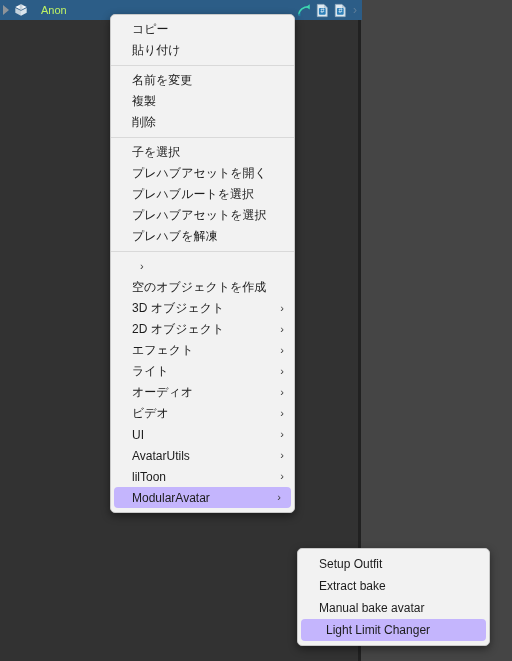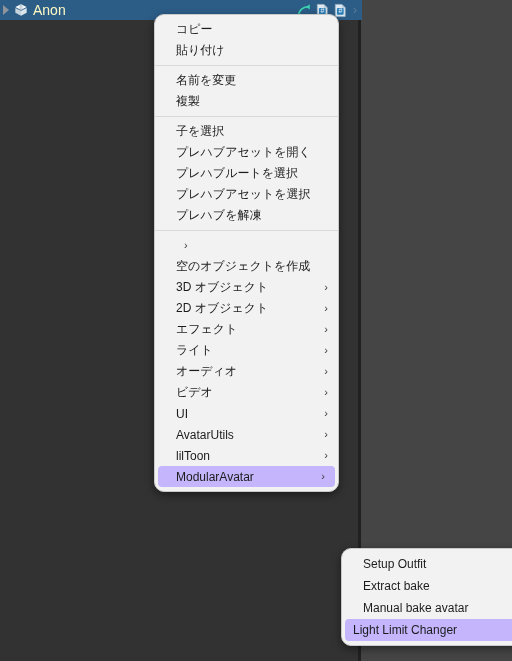--- a/index.html
+++ b/index.html
@@ -55,51 +55,51 @@
     border-bottom: 5px solid transparent;
     margin-right: 5px;
     flex: none;
   }
   .prefab-cube {
     width: 14px; height: 14px;
     flex: none;
     margin-right: 5px;
   }
   #object-name {
-    color: #fef9c3;
-    font-size: 14px;
+    color: #bef264;
+    font-size: 11px;
     line-height: 20px;
     white-space: nowrap;
     flex: 1;
+    margin-left: 8px;
   }
   .hdr-icon {
     width: 15px; height: 15px;
     flex: none;
     margin-left: 3px;
   }
   .hdr-chevron {
     color: #5d7d99;
     font-size: 12px;
     margin-left: 5px;
     margin-right: 1px;
     flex: none;
     line-height: 20px;
   }
 
   
   .ctx-menu {
     position: absolute;
     background: #f2f2f2;
     border: 1px solid #c9c9c9;
-    border-radius: 10px;
+    border-radius: 5px;
     box-shadow: 0 3px 9px rgba(0,0,0,0.45);
     padding: 4px 0;
     box-sizing: border-box;
     overflow: hidden;
-    margin-left: 44px;
   }
   #main-menu {
     left: 110px;
     top: 14px;
     width: 185px;
   }
   #sub-menu {
     left: 297px;
     top: 548px;
     width: 193px;
@@ -118,21 +118,21 @@
   #sub-menu .menu-item {
     height: 22px;
   }
   .menu-item.highlighted {
     background: #c4b5fd;
     border-radius: 4px;
     margin: 0 3px;
     padding-left: 18px;
   }
   #sub-menu .menu-item.highlighted {
-    padding-left: 8px;
+    padding-left: 25px;
   }
   .menu-label {
     flex: 1;
     overflow: hidden;
   }
   .submenu-arrow {
     font-size: 11px;
     color: #3a3a3a;
     margin-left: 8px;
     line-height: 1;
@@ -200,20 +200,23 @@
 
   <div class="menu-sep"></div>
 
   <div>
     <div class="menu-item">
       <span class="menu-label">名前を変更</span>
     </div>
     <div class="menu-item">
       <span class="menu-label">複製</span>
     </div>
+    <div class="menu-item">
+      <span class="menu-label">削除</span>
+    </div>
   </div>
 
   <div class="menu-sep"></div>
 
   <div>
     <div class="menu-item">
       <span class="menu-label">子を選択</span>
     </div>
     <div class="menu-item">
       <span class="menu-label">プレハブアセットを開く</span>

